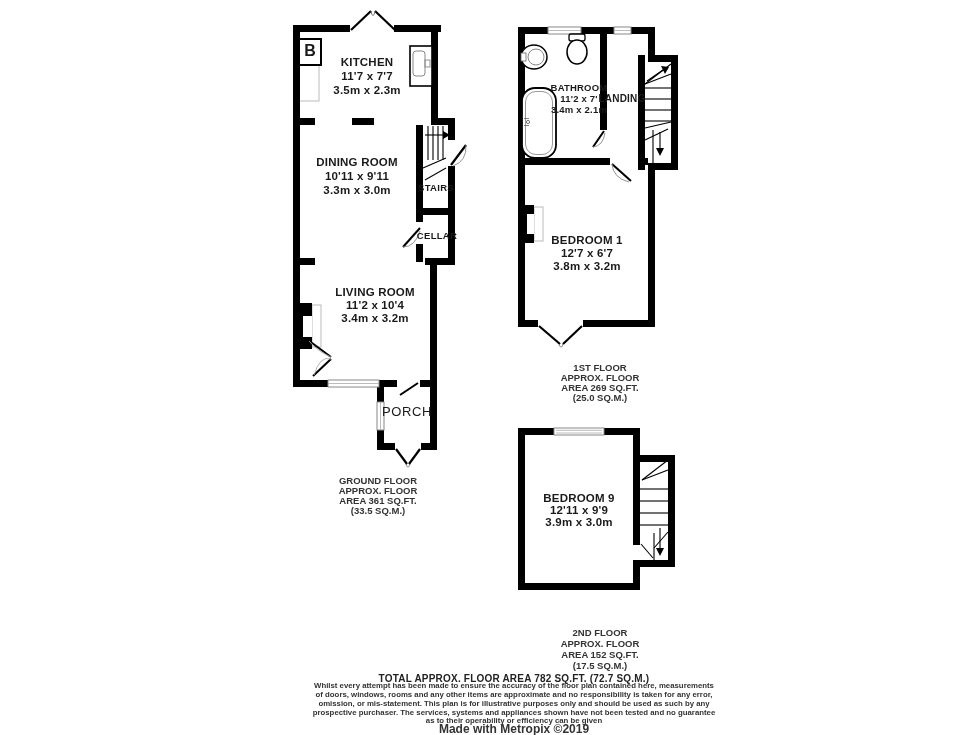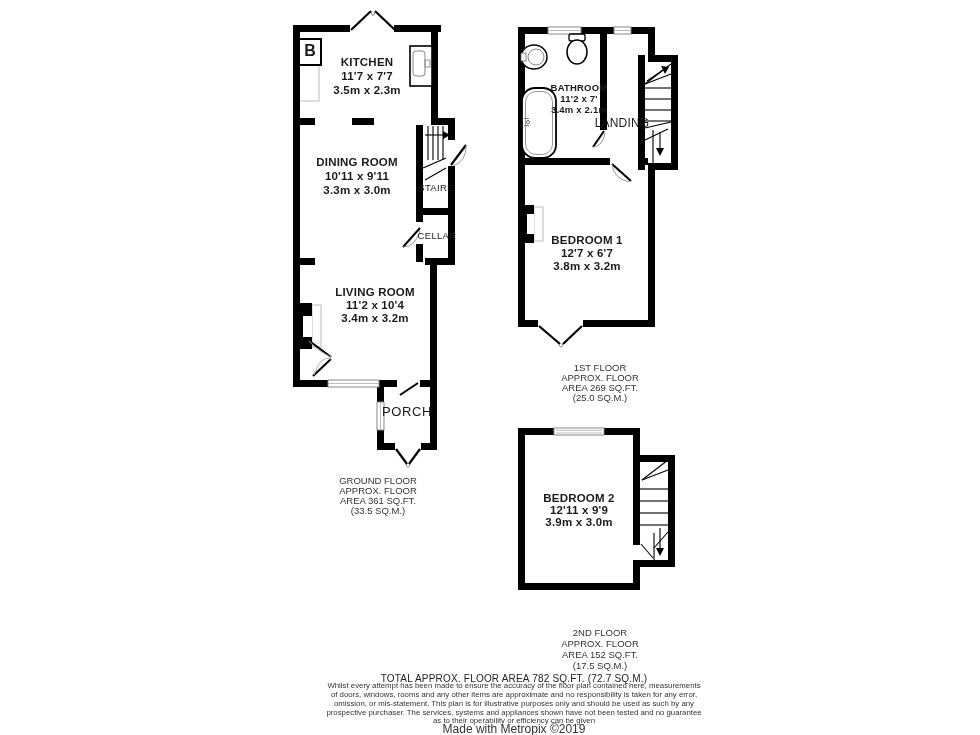--- a/index.html
+++ b/index.html
@@ -1,25 +1,25 @@
 <!DOCTYPE html>
 <html><head>
 <meta charset="utf-8">
 <style>
   html,body { margin:0; padding:0; background:#ffffff; }
   .canvas {
     position:relative; width:980px; height:735px; background:#ffffff;
     font-family:"Liberation Sans", sans-serif; overflow:hidden;
   }
   svg.plan { position:absolute; left:0; top:0; }
-  .lbl { position:absolute; transform:translate(-50%,-50%); white-space:nowrap; color:#1a1a1a; line-height:1; }
+  .lbl { position:absolute; transform:translate(-50%,-50%); white-space:nowrap; color:#1a1a1a; line-height:1;font-weight:bold; }
   .room   { font-weight:bold; font-size:11.5px; letter-spacing:.2px; }
   .room-sm{ font-weight:bold; font-size:9.5px;  letter-spacing:.2px;text-align:center; }
   .tag    { font-size:9.5px; letter-spacing:.3px; }
-  .tag-sm { font-size:12px; font-weight:normal; letter-spacing:.2px;margin-top:24px; }
+  .tag-sm { font-size:10px; font-weight:bold; letter-spacing:.2px; }
   .porchlbl { font-weight:normal; font-size:13px; letter-spacing:.6px; }
   .bletter  { font-weight:bold; font-size:16px; }
   .sum    { font-size:9.5px; color:#333; }
   .total  { font-size:10px;  color:#222; letter-spacing:.2px; }
   .disc   { font-size:7.8px; color:#333; }
   .credit { font-size:12px;   color:#333; }
 </style>
 </head>
 <body>
 
@@ -257,21 +257,21 @@
   <div class="lbl room-sm" style="left:579px;top:110px">3.4m x 2.1m</div>
   <div class="lbl tag-sm" style="left:622px;top:99px">LANDING</div>
   <div class="lbl room" style="left:587px;top:241px">BEDROOM 1</div>
   <div class="lbl room" style="left:587px;top:254px">12'7 x 6'7</div>
   <div class="lbl room" style="left:587px;top:267px">3.8m x 3.2m</div>
   <div class="lbl sum" style="left:600px;top:368px">1ST FLOOR</div>
   <div class="lbl sum" style="left:600px;top:378px">APPROX. FLOOR</div>
   <div class="lbl sum" style="left:600px;top:388px">AREA 269 SQ.FT.</div>
   <div class="lbl sum" style="left:600px;top:398px">(25.0 SQ.M.)</div>
 
-  <div class="lbl room" style="left:579px;top:499px">BEDROOM 2</div>
+  <div class="lbl room" style="left:579px;top:499px">BEDROOM 9</div>
   <div class="lbl room" style="left:579px;top:511px">12'11 x 9'9</div>
   <div class="lbl room" style="left:579px;top:523px">3.9m x 3.0m</div>
   <div class="lbl sum" style="left:600px;top:633px">2ND FLOOR</div>
   <div class="lbl sum" style="left:600px;top:644px">APPROX. FLOOR</div>
   <div class="lbl sum" style="left:600px;top:655px">AREA 152 SQ.FT.</div>
   <div class="lbl sum" style="left:600px;top:666px">(17.5 SQ.M.)</div>
 
   <div class="lbl total" style="left:514px;top:679px">TOTAL APPROX. FLOOR AREA 782 SQ.FT. (72.7 SQ.M.)</div>
   <div class="lbl disc" style="left:514px;top:686px">Whilst every attempt has been made to ensure the accuracy of the floor plan contained here, measurements</div>
   <div class="lbl disc" style="left:514px;top:695px">of doors, windows, rooms and any other items are approximate and no responsibility is taken for any error,</div>

